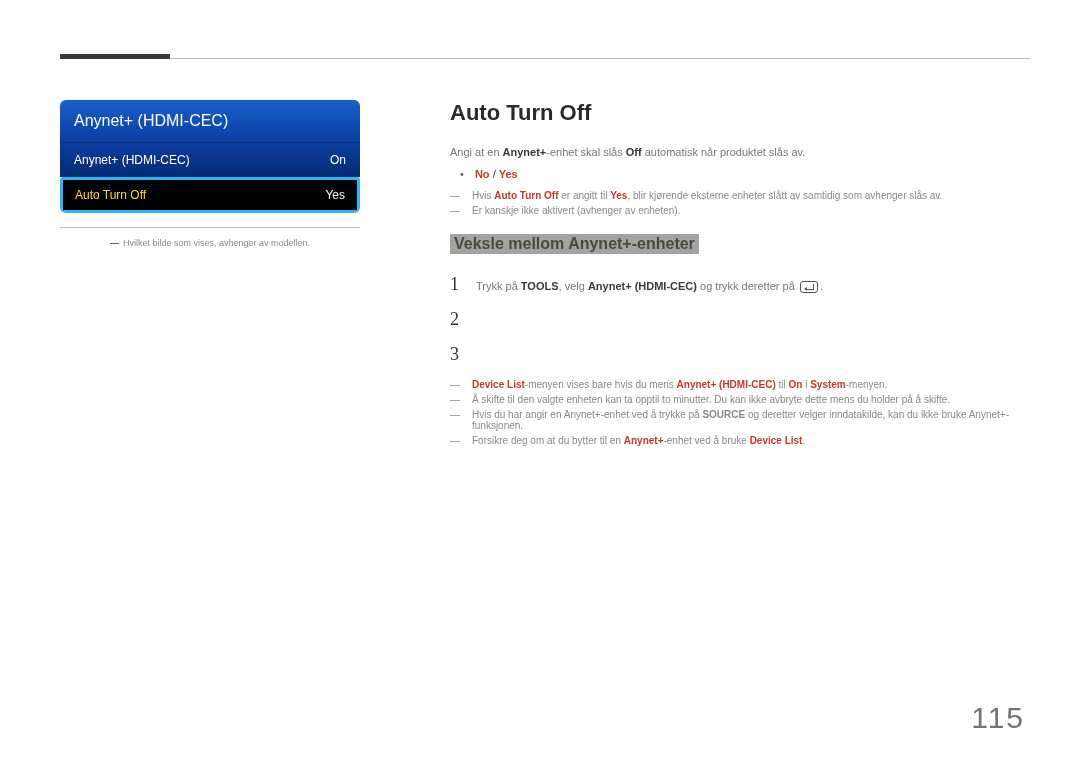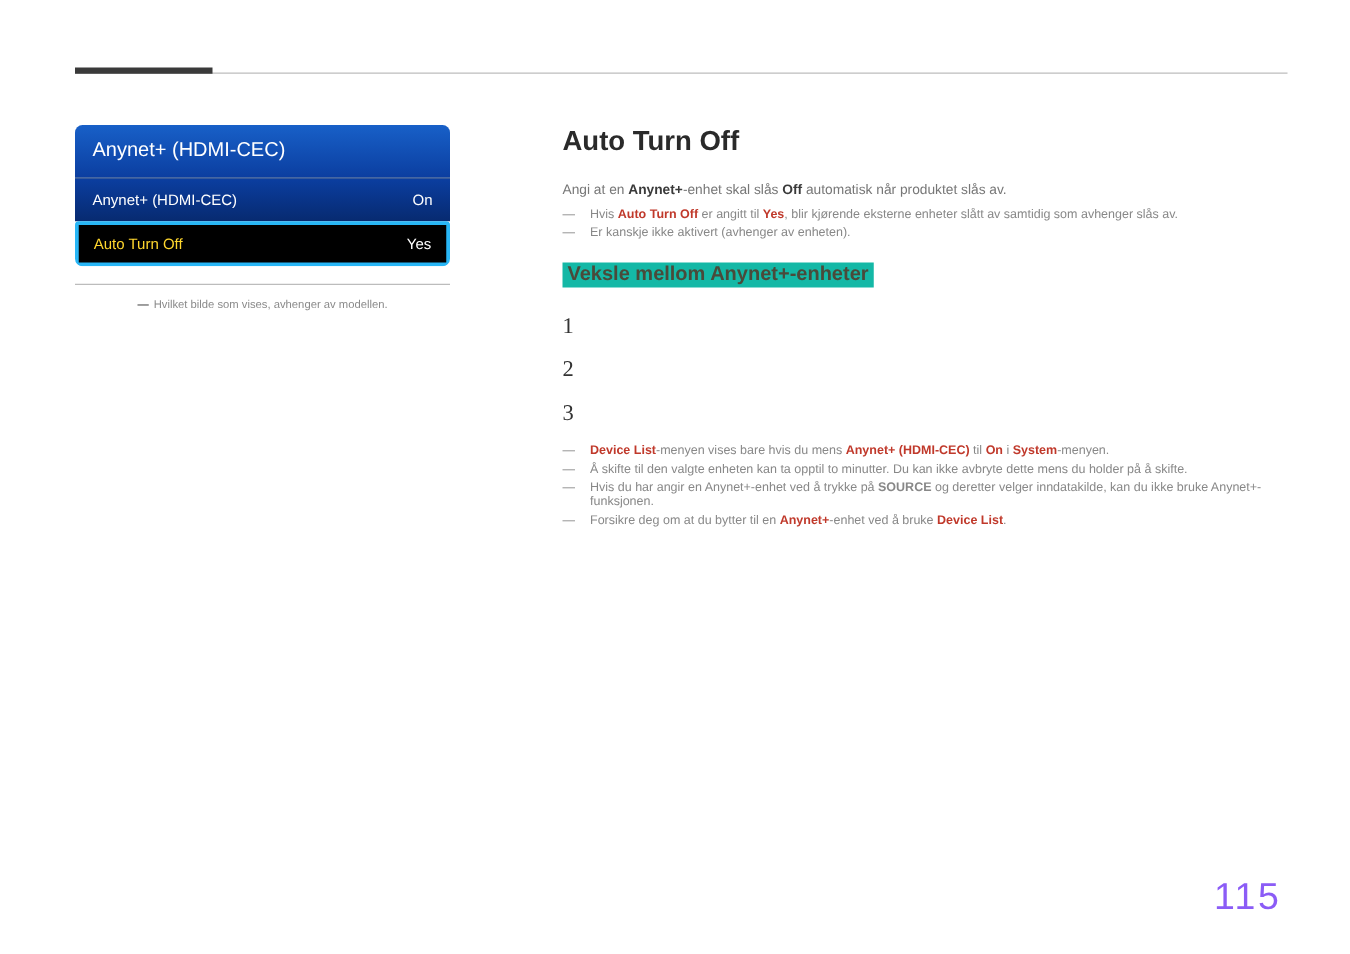--- a/index.html
+++ b/index.html
@@ -102,21 +102,21 @@
     margin: 4px 0 4px 0;
     display: flex;
   }
   .note .ndash { flex: 0 0 22px; color: #888; }
   .note .txt { flex: 1; }
   h2 {
     display: inline-block;
     font-size: 16px;
     font-weight: bold;
     color: #4a4a3a;
-    background: #14b8a6;
+    background: #a3a3a3;
     padding: 1px 4px;
     margin: 14px 0 12px;
   }
   .step {
     display: flex;
     align-items: flex-start;
     margin: 8px 0 14px;
   }
   .step-num {
     font-size: 18px;
@@ -159,21 +159,21 @@
     bottom: 1px;
     border-top: 2px solid transparent;
     border-bottom: 2px solid transparent;
     border-right: 3px solid #555;
   }
   .page-num {
     position: absolute;
     right: 55px;
     bottom: 28px;
     font-size: 30px;
-    color: #8b5cf6;
+    color: #737373;
     letter-spacing: 2px;
   }
 </style>
 </head>
 <body>
 
 <div class="top-bar"></div>
 
 <div class="left-col">
   <div class="menu-box">
@@ -193,36 +193,43 @@
   </div>
 </div>
 
 <div class="right-col">
   <h1>Auto Turn Off</h1>
 
   <div class="body-text">
     <span>Angi at en </span><b class="red">Anynet+</b><span>-enhet skal slås </span><b>Off</b><span> automatisk når produktet slås av.</span>
   </div>
 
+  <div class="bullet-row">
+    <span class="dot">•</span>
+    <span class="red">No</span><span> / </span><span class="red">Yes</span>
+  </div>
 
   <div class="note">
     <span class="ndash">―</span>
     <span class="txt">
       <span>Hvis </span><b class="red">Auto Turn Off</b><span> er angitt til </span><b class="red">Yes</b><span>, blir kjørende eksterne enheter slått av samtidig som avhenger slås av.</span>
     </span>
   </div>
   <div class="note">
     <span class="ndash">―</span>
     <span class="txt">Er kanskje ikke aktivert (avhenger av enheten).</span>
   </div>
 
   <h2>Veksle mellom Anynet+-enheter</h2>
 
   <div class="step">
     <div class="step-num">1</div>
+    <div class="step-body">
+      <span>Trykk på </span><b>TOOLS</b><span>, velg </span><b class="red">Anynet+ (HDMI-CEC)</b><span> og trykk deretter på </span><span class="enter-icon"></span>.
+    </div>
   </div>
 
   <div class="step">
     <div class="step-num">2</div>
   </div>
 
   <div class="step">
     <div class="step-num">3</div>
   </div>
 

